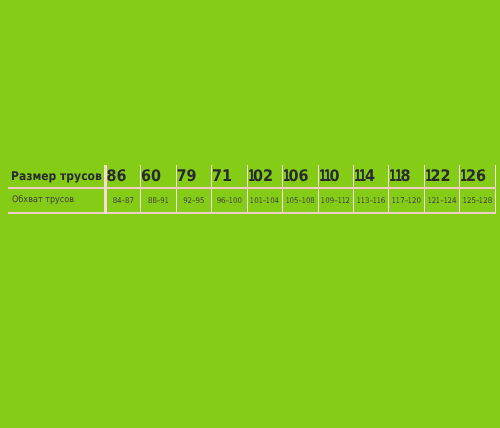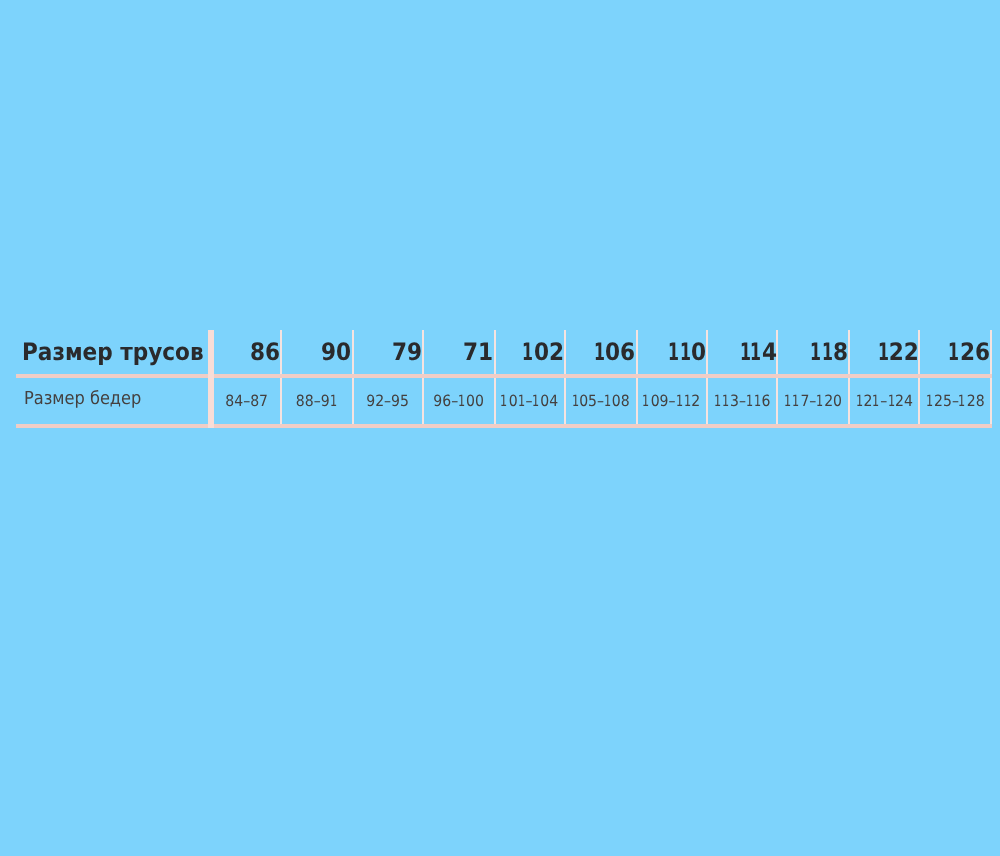--- a/index.html
+++ b/index.html
@@ -9,21 +9,21 @@
     height: 428px;
     background: #fdfdfd;
     font-family: "DejaVu Sans Condensed", "DejaVu Sans", sans-serif;
     -webkit-font-smoothing: antialiased;
     text-rendering: geometricPrecision;
   }
   .page {
     position: relative;
     width: 500px;
     height: 428px;
-    background: #7dd3fc;
+    background: #84cc16;
     overflow: hidden;
   }
   .size-table {
     position: absolute;
     left: 8px;
     top: 164.5px;
     width: 488px;
     border-collapse: collapse;
     table-layout: fixed;
     white-space: nowrap;
@@ -34,23 +34,23 @@
   .hdr-row td { height: 22px; }
   .body-row td { height: 23.2px; }
 
   .hdr-label {
     font-weight: bold;
     font-size: 12px;
     color: #2a2a2c;
   }
   .hdr-val {
     font-weight: bold;
-    font-size: 12px;
+    font-size: 16px;
     color: #2a2a2c;
-    text-align: right;
+    text-align: left;
     border-left: 1px solid #f6e3e0;
   }
   .hdr-val.first-col,
   .row-val.first-col { border-left: 3px solid #f8ddd7; }
   .hdr-val.last-col,
   .row-val.last-col { border-right: 1px solid #f6e3e0; margin-top: 16px; }
   .one { display: inline-block; font-style: normal; }
   .one > i { display: inline-block; transform-origin: 0 0; font-style: normal; }
   .hdr-val .one { width: 5.5px; }
   .hdr-val .one > i { transform: scaleX(0.73); }
@@ -87,33 +87,33 @@
       <col style="width:35.4545px">
       <col style="width:35.4545px">
       <col style="width:35.4545px">
       <col style="width:35.4545px">
       <col style="width:35.4545px">
     </colgroup>
     <tbody>
       <tr class="hdr-row">
         <td class="hdr-label">Размер трусов</td>
         <td class="hdr-val first-col">86</td>
-        <td class="hdr-val">90</td>
+        <td class="hdr-val">60</td>
         <td class="hdr-val">79</td>
         <td class="hdr-val">71</td>
         <td class="hdr-val"><span class="one"><i>1</i></span>02</td>
         <td class="hdr-val"><span class="one"><i>1</i></span>06</td>
         <td class="hdr-val"><span class="one"><i>1</i></span><span class="one"><i>1</i></span>0</td>
         <td class="hdr-val"><span class="one"><i>1</i></span><span class="one"><i>1</i></span>4</td>
         <td class="hdr-val"><span class="one"><i>1</i></span><span class="one"><i>1</i></span>8</td>
         <td class="hdr-val"><span class="one"><i>1</i></span>22</td>
         <td class="hdr-val last-col"><span class="one"><i>1</i></span>26</td>
       </tr>
       <tr class="body-row">
-        <td class="row-label">Размер бедер</td>
+        <td class="row-label">Обхват трусов</td>
         <td class="row-val first-col">84–87</td>
         <td class="row-val">88–9<span class="one"><i>1</i></span></td>
         <td class="row-val">92–95</td>
         <td class="row-val">96–<span class="one"><i>1</i></span>00</td>
         <td class="row-val"><span class="one"><i>1</i></span>0<span class="one"><i>1</i></span>–<span class="one"><i>1</i></span>04</td>
         <td class="row-val"><span class="one"><i>1</i></span>05–<span class="one"><i>1</i></span>08</td>
         <td class="row-val"><span class="one"><i>1</i></span>09–<span class="one"><i>1</i></span><span class="one"><i>1</i></span>2</td>
         <td class="row-val"><span class="one"><i>1</i></span><span class="one"><i>1</i></span>3–<span class="one"><i>1</i></span><span class="one"><i>1</i></span>6</td>
         <td class="row-val"><span class="one"><i>1</i></span><span class="one"><i>1</i></span>7–<span class="one"><i>1</i></span>20</td>
         <td class="row-val"><span class="one"><i>1</i></span>2<span class="one"><i>1</i></span>–<span class="one"><i>1</i></span>24</td>

